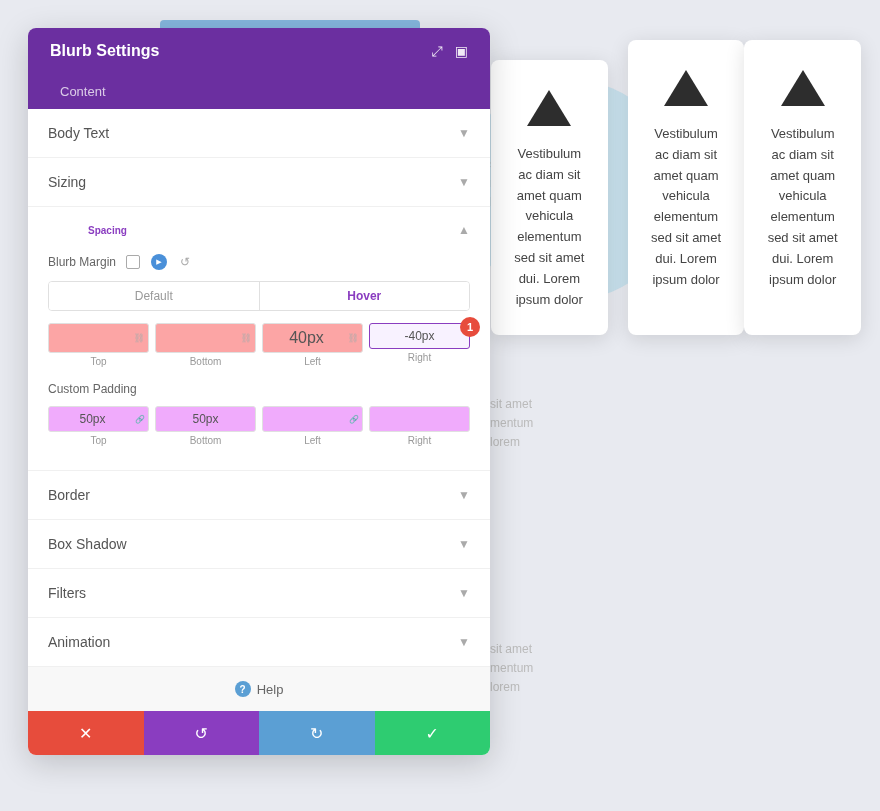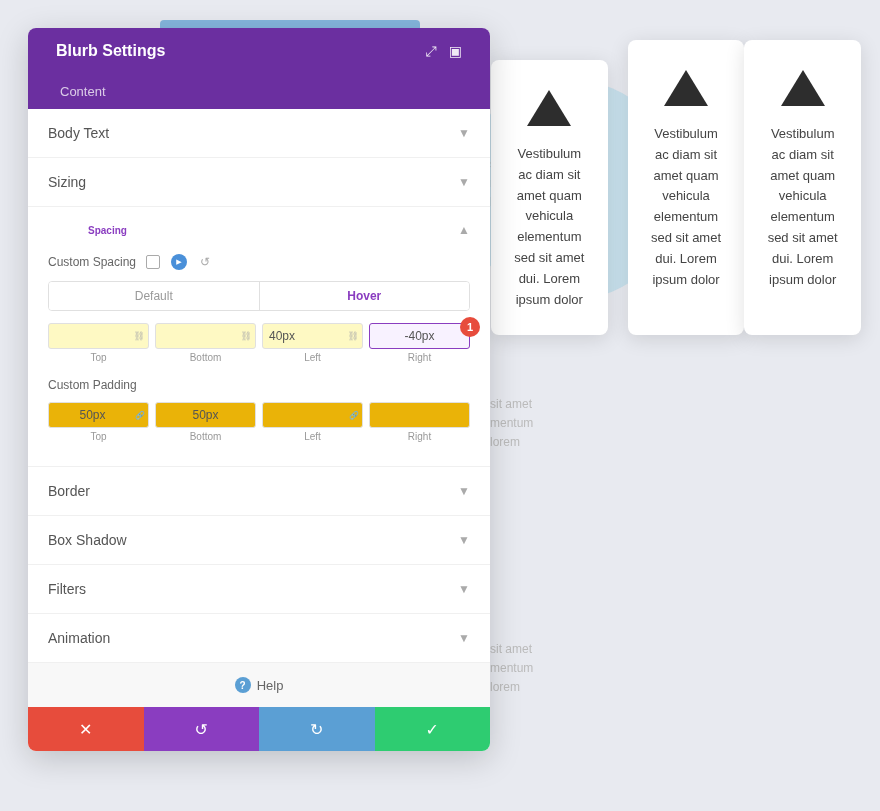--- a/index.html
+++ b/index.html
@@ -90,21 +90,21 @@
       background: white;
       border-radius: 8px;
       box-shadow: 0 8px 32px rgba(0,0,0,0.18);
       overflow: hidden;
       z-index: 20;
     }
 
     
     .panel-header {
       background: #6b2fa0;
-      padding: 14px 28px;
+      padding: 14px 22px;
       display: flex;
       align-items: center;
       justify-content: space-between;
     }
     .panel-title {
       color: white;
       font-size: 16px;
       font-weight: 600;
     }
     .panel-header-icons {
@@ -264,43 +264,43 @@
       gap: 3px;
     }
     .input-field {
       width: 100%;
       border: 1px solid #e0e0e0;
       border-radius: 3px;
       padding: 5px 6px;
       font-size: 12px;
       color: #555;
       text-align: center;
-      background: #eab308;
+      background: #f0abfc;
     }
     .input-field.highlight {
       border-color: #8a3dc0;
       background: #f8f2ff;
     }
     .input-label {
       font-size: 10px;
       color: #999;
     }
     .input-with-icon {
       position: relative;
       width: 100%;
     }
     .input-with-icon input {
       width: 100%;
       border: 1px solid #e0e0e0;
       border-radius: 3px;
       padding: 5px 20px 5px 6px;
-      font-size: 12px;
+      font-size: 16px;
       color: #555;
-      text-align: left;
-      background: #fef9c3;
+      text-align: center;
+      background: #fca5a5;
     }
     .input-link-icon {
       position: absolute;
       right: 4px;
       top: 50%;
       transform: translateY(-50%);
       font-size: 9px;
       color: #aaa;
     }
     .badge-red {
@@ -459,21 +459,21 @@
 
     <div class="spacing-section">
       <div class="spacing-header">
         <span class="spacing-title">Spacing</span>
         <span class="chevron-up">▲</span>
       </div>
 
       <div class="spacing-body">
 
         <div class="subsection-header">
-          <span class="subsection-label">Custom Spacing</span>
+          <span class="subsection-label">Blurb Margin</span>
           <div class="icon-btn">
             <div class="icon-sq"></div>
           </div>
           <div class="icon-btn">
             <div class="icon-circle-blue"></div>
           </div>
           <div class="icon-btn">
             <span class="icon-reset">↺</span>
           </div>
         </div>

